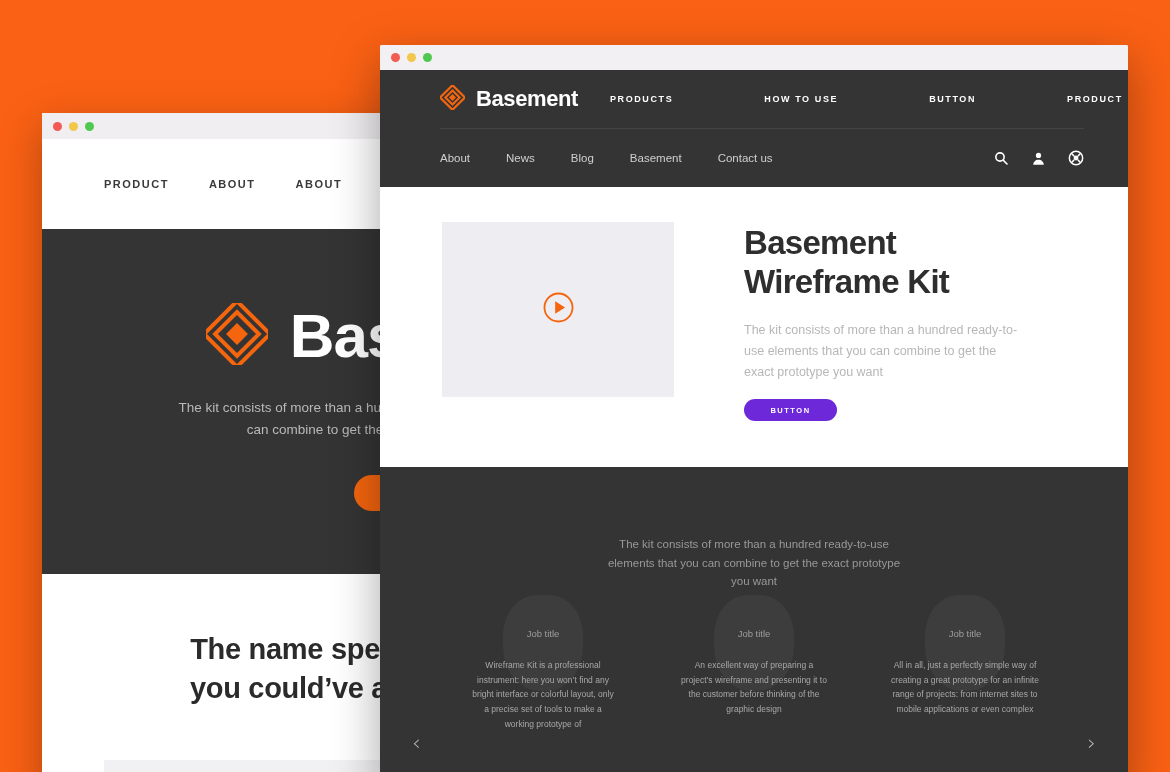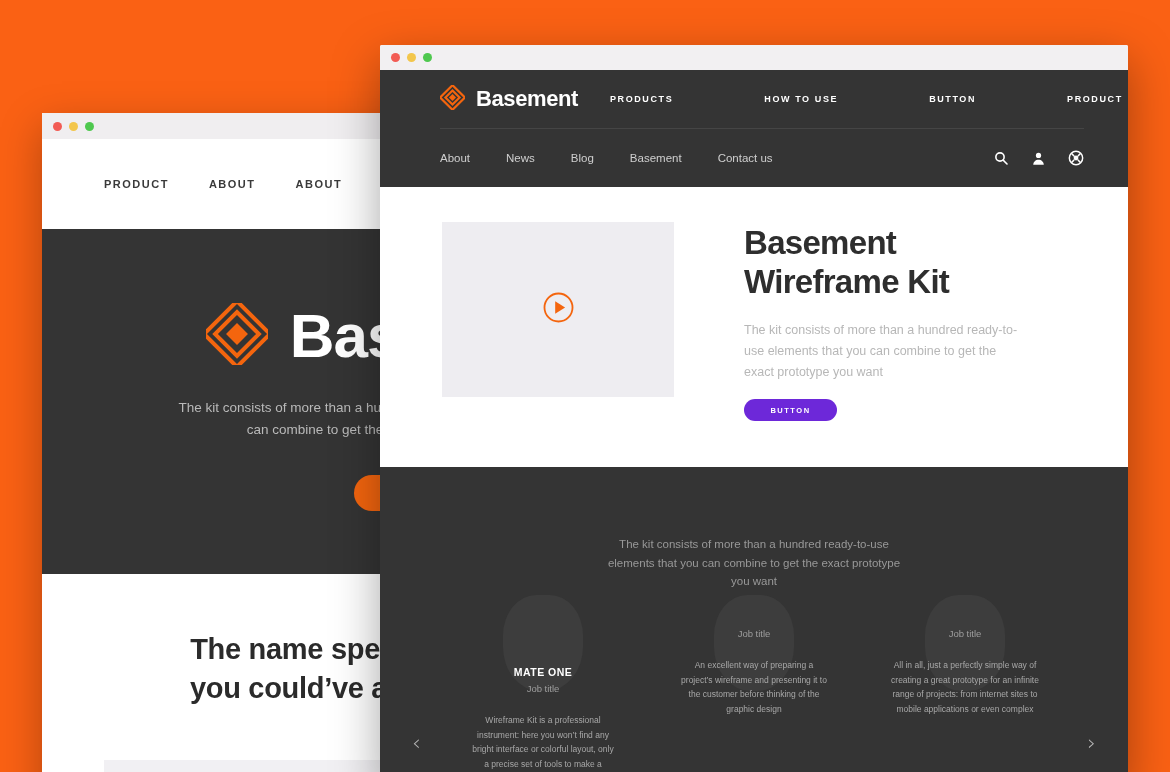--- a/index.html
+++ b/index.html
@@ -322,21 +322,20 @@
         <button class="fw-btn">BUTTON</button>
       </div>
     </div>
 
     <div class="fw-crew">
       <div class="fw-crew-sub">The kit consists of more than a hundred ready-to-use elements that you can combine to get the exact prototype you want</div>
 
       <div class="fw-crew-row">
         <div class="fw-crew-card">
           <div class="fw-avatar"></div>
-          <div class="fw-crew-name">MATE ONE</div>
           <div class="fw-crew-job">Job title</div>
           <div class="fw-crew-body">Wireframe Kit is a professional instrument: here you won’t find any bright interface or colorful layout, only a precise set of tools to make a working prototype of</div>
         </div>
         <div class="fw-crew-card">
           <div class="fw-avatar"></div>
           <div class="fw-crew-job">Job title</div>
           <div class="fw-crew-body">An excellent way of preparing a project’s wireframe and presenting it to the customer before thinking of the graphic design</div>
         </div>
         <div class="fw-crew-card">
           <div class="fw-avatar"></div>

